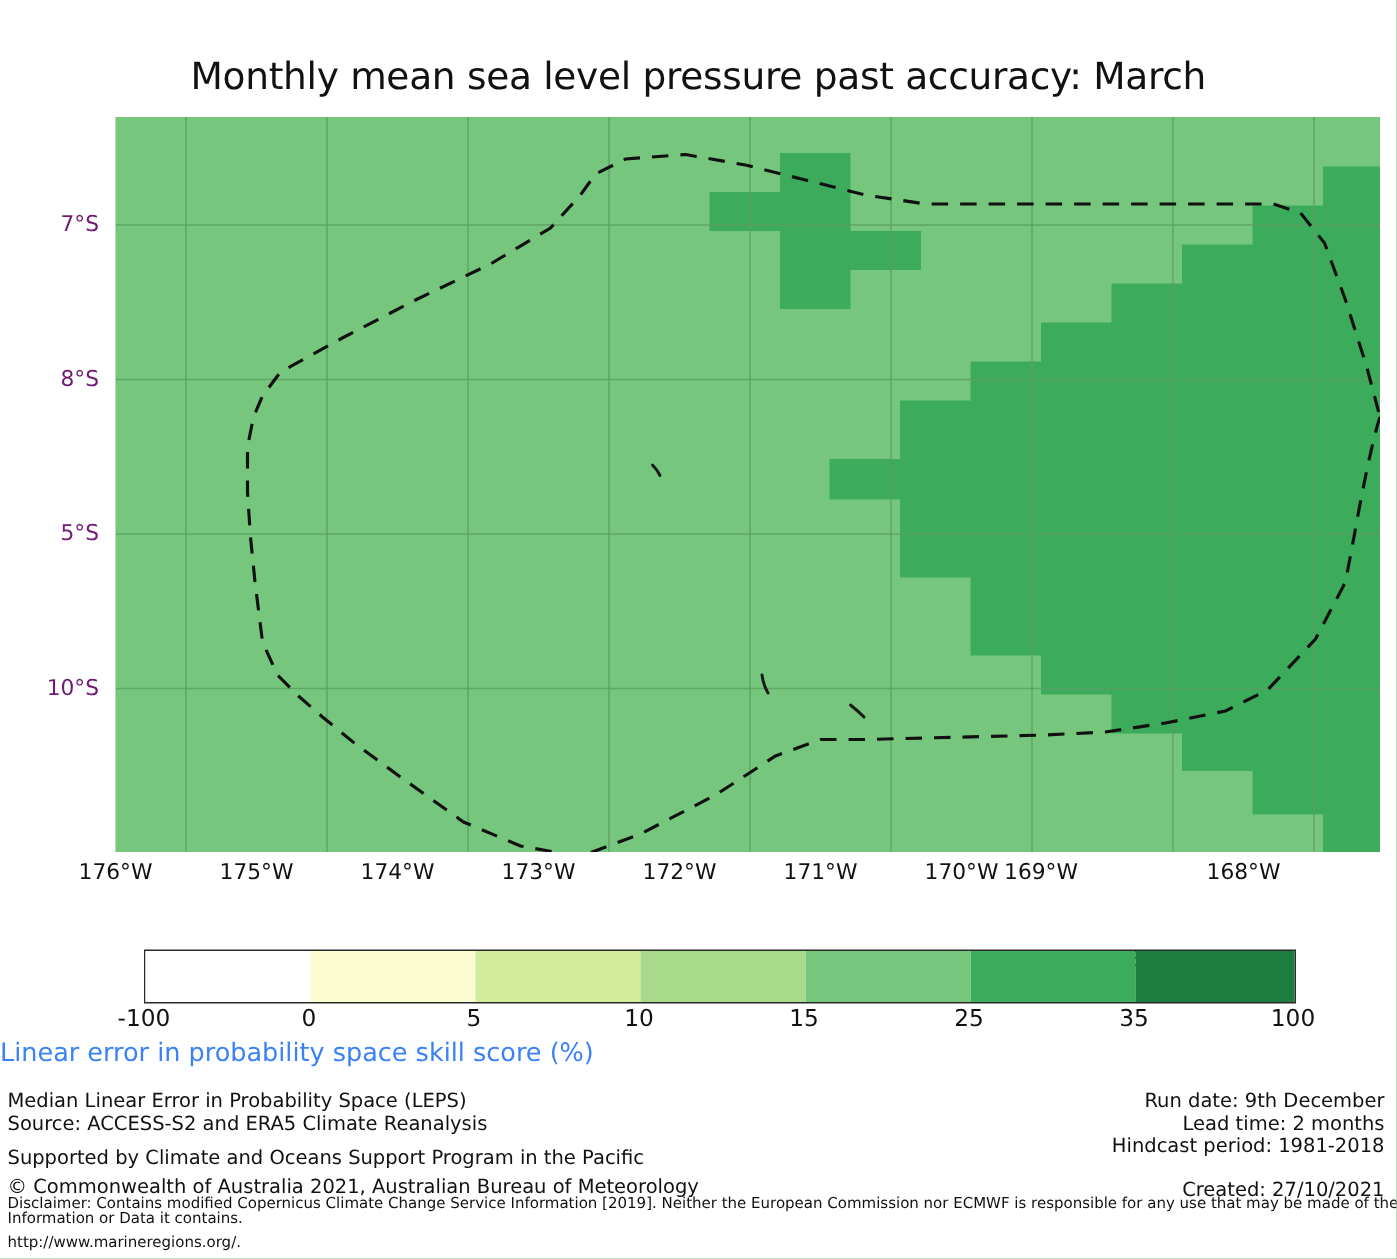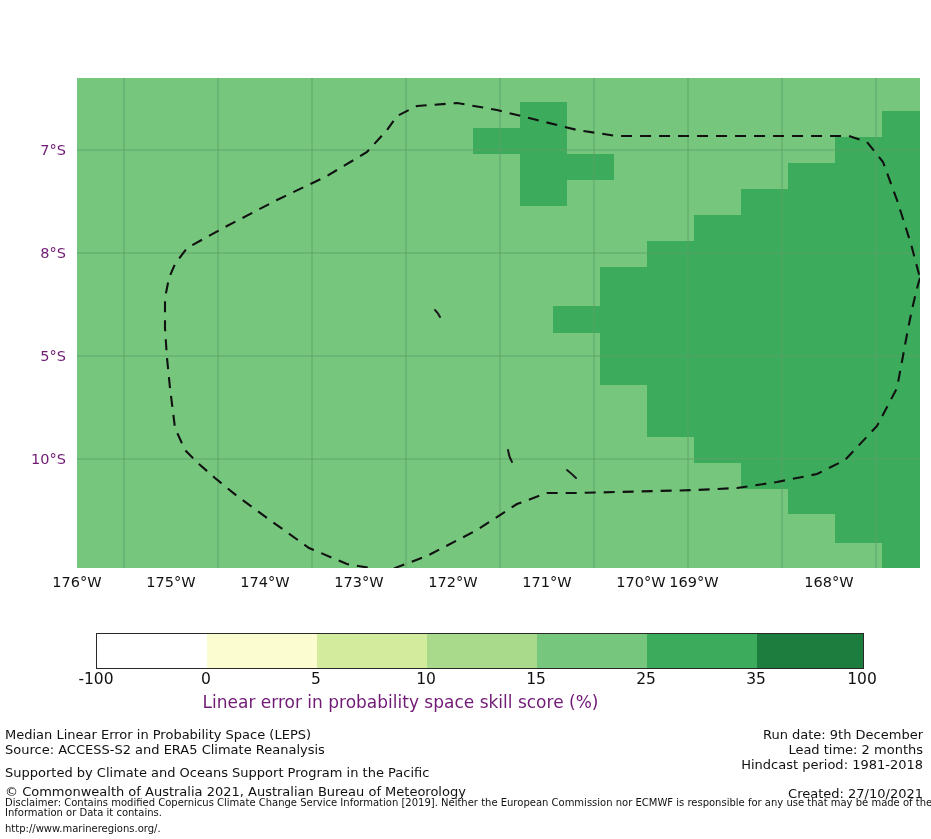--- a/index.html
+++ b/index.html
@@ -78,23 +78,22 @@
     position:absolute;
     font-size:15.5px;
     color:#111;
     transform:translateX(-50%);
     top:670px;
     white-space:nowrap;
   }
   #cbar-axis-label{
     position:absolute;
     left:0;top:692px;width:801px;
-    text-align:center;
     font-size:17px;
-    color:#701a75;
+    color:#3b82f6;
   }
 
   
   .foot-left{
     position:absolute;left:5px;
     font-size:13px;color:#111;white-space:nowrap;
   }
   .foot-right{
     position:absolute;right:8px;
     font-size:13px;color:#111;text-align:right;white-space:nowrap;
@@ -103,20 +102,21 @@
     position:absolute;left:5px;
     font-size:10px;color:#111;white-space:nowrap;
     line-height:10px;
   }
 </style>
 </head>
 <body>
 
 <div class="fig">
 
+  <div id="chart-title">Monthly mean sea level pressure past accuracy: March</div>
 
   <div id="map-panel">
     <svg id="map-svg" viewBox="0 0 843 490" preserveAspectRatio="none">
 
       <rect x="0" y="0" width="843" height="490" fill="#76c77d"></rect>
 
       <g fill="#3dab5c">
 
         <path d="M 523,189 L 570,189 L 570,163 L 617,163 L 617,137 L 664,137 L 664,111 L 711,111 L 711,85 L 758,85 L 758,59 L 805,59 L 805,33 L 843,33 L 843,490
                  L 805,490 L 805,465 L 758,465 L 758,436 L 711,436 L 711,411 L 664,411 L 664,385 L 617,385 L 617,359 L 570,359 L 570,307 L 523,307

